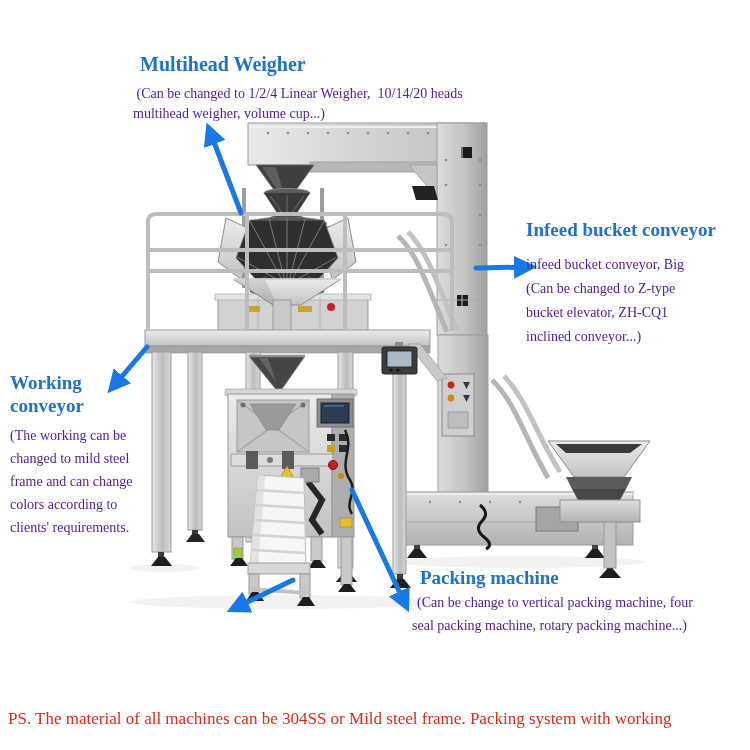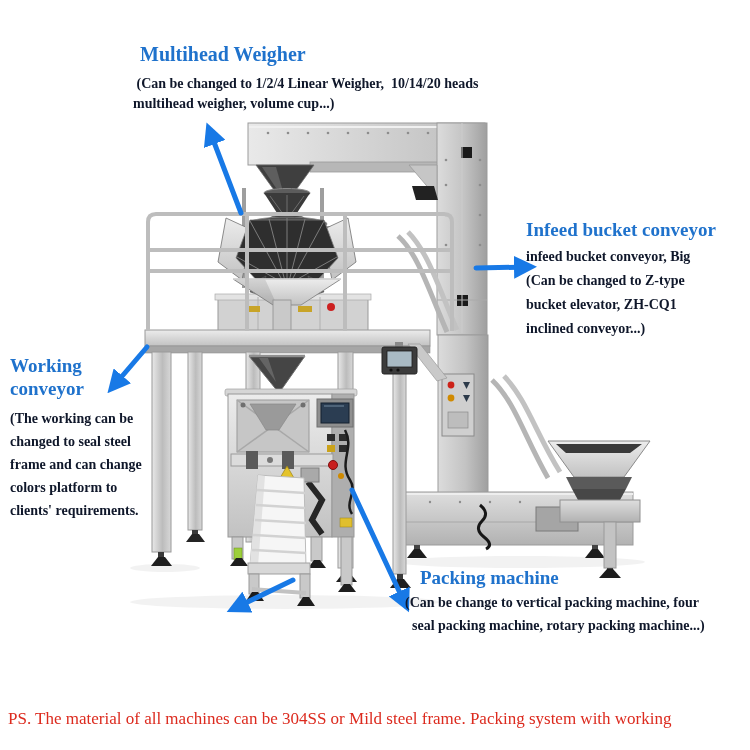--- a/index.html
+++ b/index.html
@@ -1,28 +1,28 @@
 <!DOCTYPE html>
 <html><head>
 <meta charset="utf-8">
 <style>
   html,body{margin:0;padding:0;background:#ffffff;}
   .stage{position:relative;width:750px;height:750px;background:#ffffff;overflow:hidden;
          font-family:"Liberation Serif","DejaVu Serif",serif;}
   .machine-svg{position:absolute;left:0;top:0;width:750px;height:750px;}
   .callout{position:absolute;}
   .callout-title{font-weight:bold;color:#1f72cc;font-size:19px;line-height:24px;white-space:pre-wrap;}
-  .callout-line{color:#0f172a;font-size:14px;white-space:pre-wrap;font-weight:bold;}
+  .callout-line{color:#4c1d95;font-size:14px;white-space:pre-wrap;}
   .mw .callout-title{font-size:20px;}
   .mw .callout-line{line-height:20px;}
   .infeed .callout-line{line-height:24px;}
   .wp .callout-title{line-height:23px;}
   .wp .callout-line{line-height:23px;}
   .to .callout-line{line-height:22px;}
-  .pm .callout-line{line-height:23px;}
+  .pm .callout-line{line-height:23px;margin-left:12px;}
   .ps-note{position:absolute;left:8px;top:661px;width:740px;color:#dc2a1e;
            font-size:17px;line-height:23px;white-space:pre-wrap;}
 </style>
 </head>
 <body>
 
 <div class="stage">
 
   <svg class="machine-svg" viewBox="0 0 750 750">
     <defs>
@@ -285,41 +285,41 @@
 
     <g stroke="#1879e6" stroke-width="5" stroke-linecap="round" fill="none">
       <path d="M241,213 L209,129" marker-end="url(#ah)"></path>
       <path d="M476,268 L530,267" marker-end="url(#ah)"></path>
       <path d="M147,347 L112,388" marker-end="url(#ah)"></path>
       <path d="M293,580 L233,609" marker-end="url(#ah)"></path>
       <path d="M352,490 L406,606" marker-end="url(#ah)"></path>
     </g>
   </svg>
 
-  <div class="callout mw" style="left:133px;top:42px;width:370px;">
+  <div class="callout mw" style="left:133px;top:52px;width:370px;">
     <div class="callout-title" style="margin-left:7px;margin-bottom:8px;">Multihead Weigher</div>
     <div class="callout-line"> (Can be changed to 1/2/4 Linear Weigher,  10/14/20 heads</div>
     <div class="callout-line">multihead weigher, volume cup...)</div>
   </div>
 
   <div class="callout infeed" style="left:526px;top:218px;width:222px;">
-    <div class="callout-title" style="margin-bottom:3px;">Infeed bucket conveyor</div>
+    <div class="callout-title" style="margin-bottom:11px;">Infeed bucket conveyor</div>
     <div class="callout-line">infeed bucket conveyor, Big</div>
     <div class="callout-line">(Can be changed to Z-type</div>
     <div class="callout-line">bucket elevator, ZH-CQ1</div>
     <div class="callout-line">inclined conveyor...)</div>
   </div>
 
-  <div class="callout wp" style="left:10px;top:354px;width:145px;">
+  <div class="callout wp" style="left:10px;top:371px;width:145px;">
     <div class="callout-title">Working</div>
     <div class="callout-title" style="margin-bottom:7px;">conveyor</div>
     <div class="callout-line">(The working can be</div>
-    <div class="callout-line">changed to seal steel</div>
+    <div class="callout-line">changed to mild steel</div>
     <div class="callout-line">frame and can change</div>
-    <div class="callout-line">colors platform to</div>
+    <div class="callout-line">colors according to</div>
     <div class="callout-line">clients' requirements.</div>
   </div>
 
 
   <div class="callout pm" style="left:405px;top:566px;width:340px;">
     <div class="callout-title" style="margin-left:15px;margin-bottom:1px;">Packing machine</div>
     <div class="callout-line">(Can be change to vertical packing machine, four</div>
     <div class="callout-line" style="margin-left:7px;">seal packing machine, rotary packing machine...)</div>
   </div>
 

